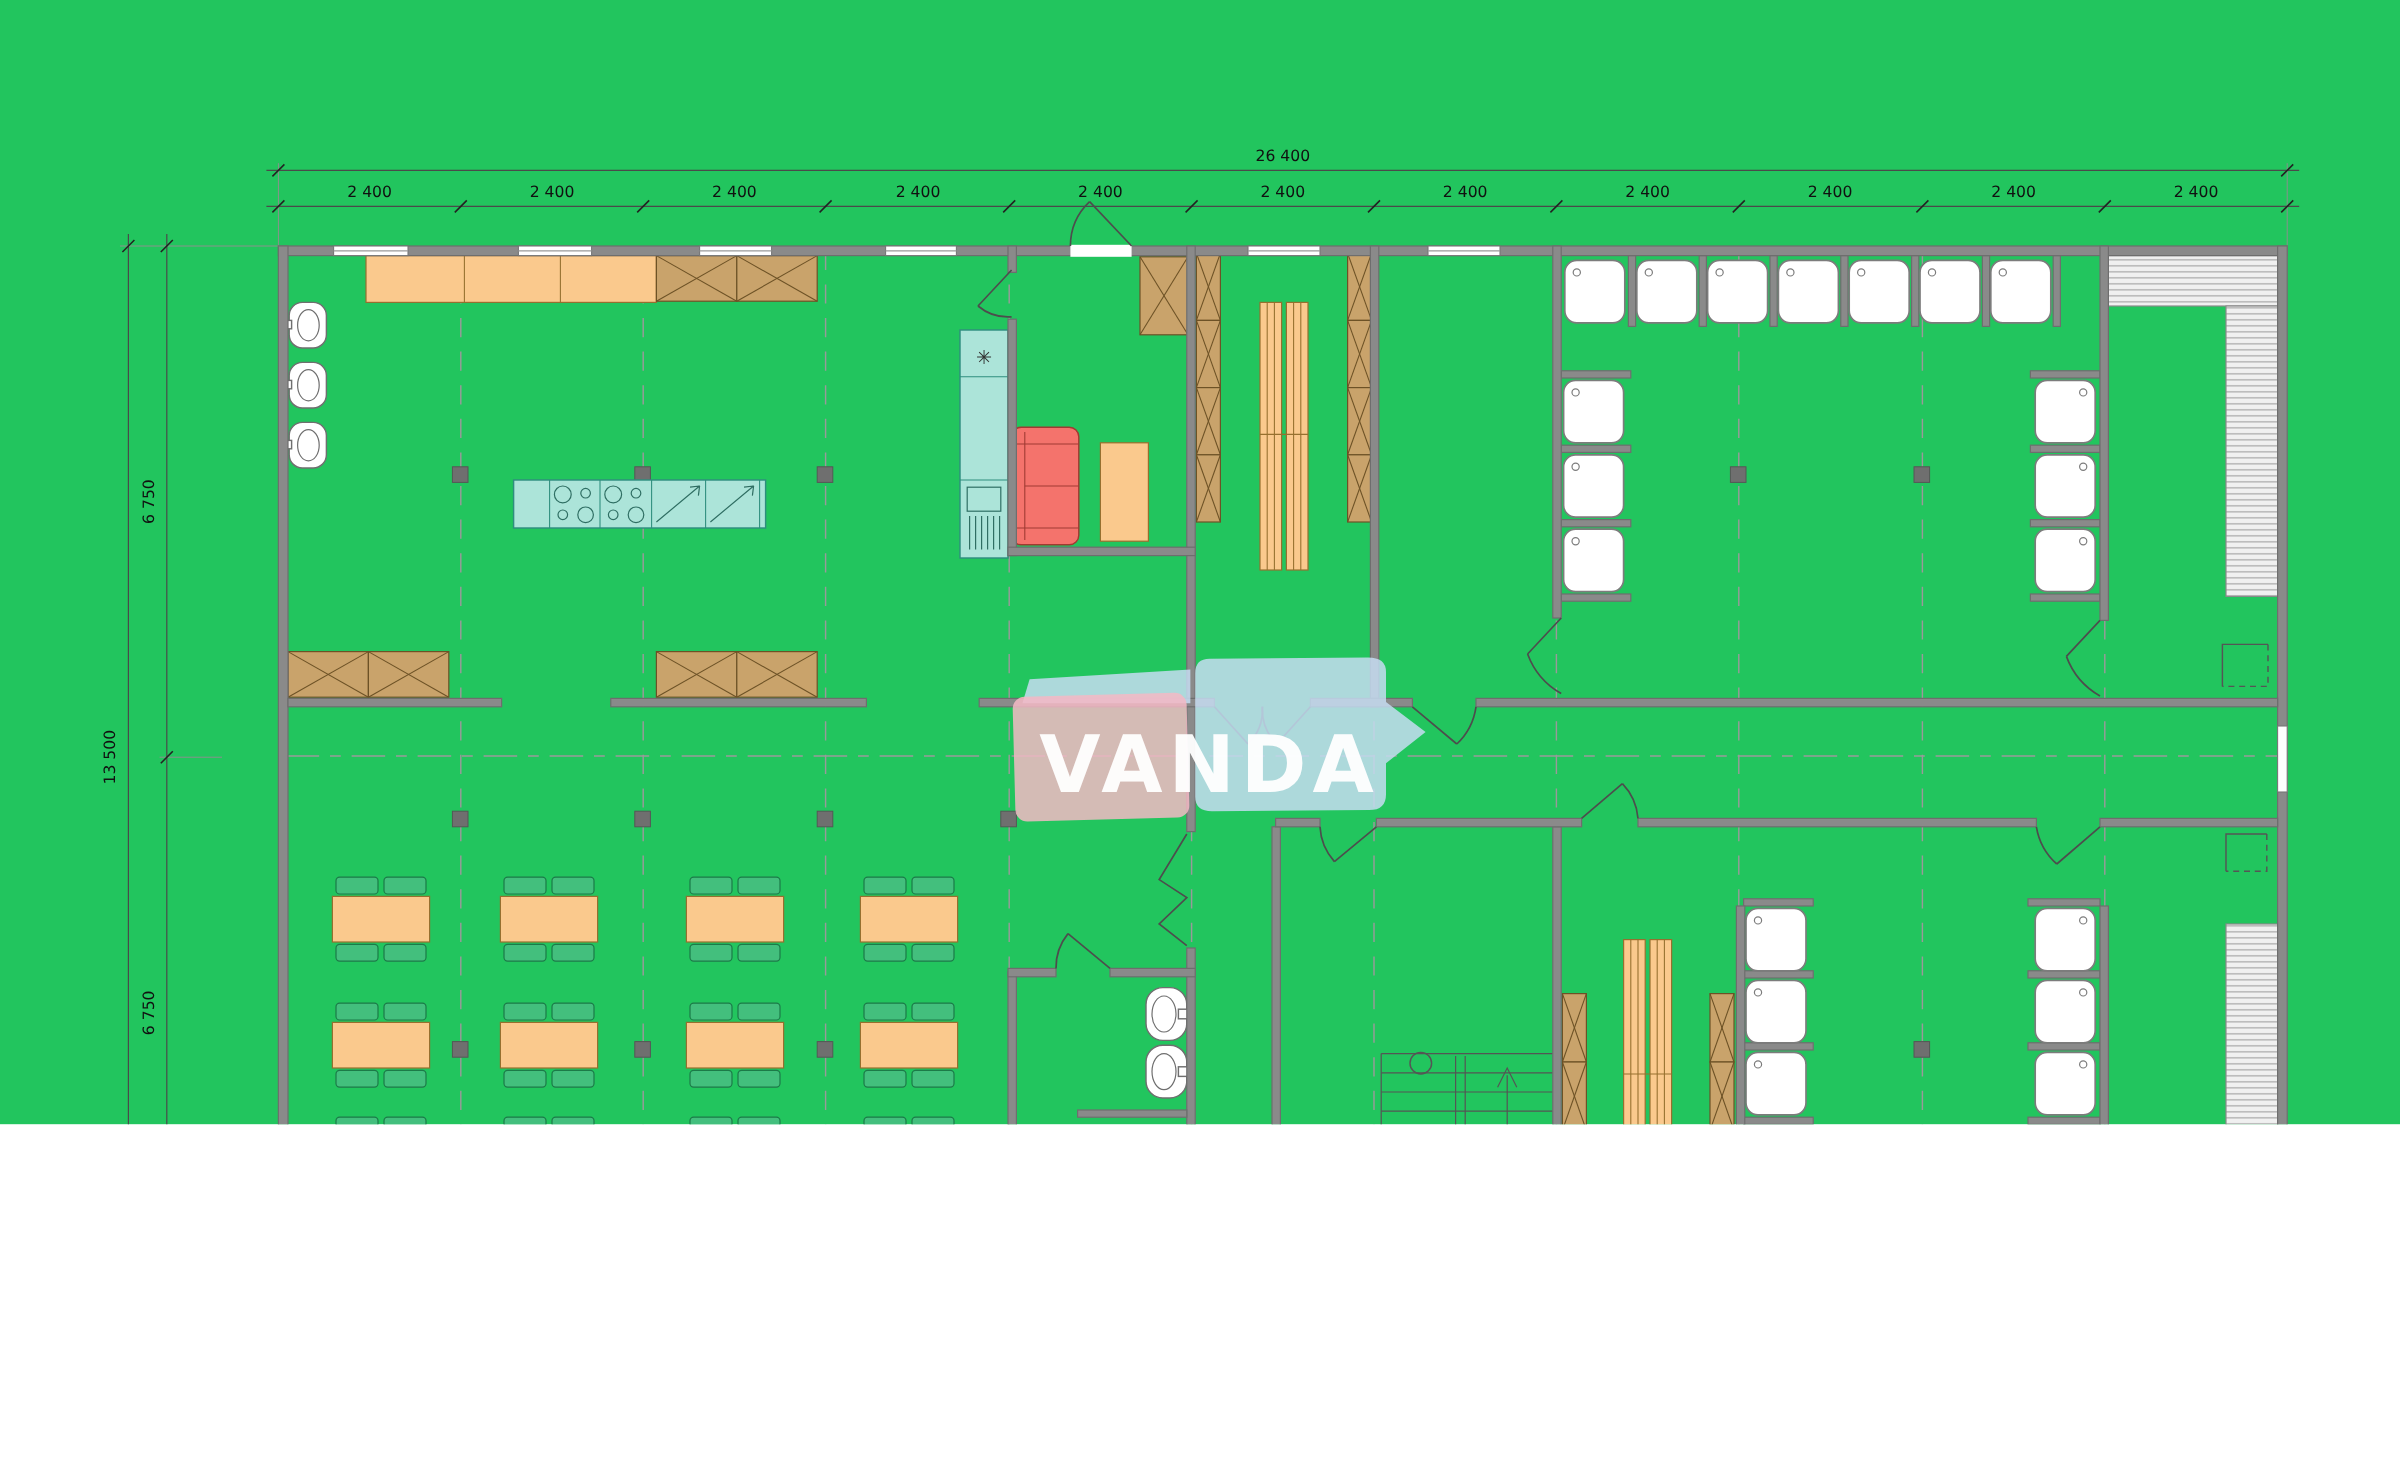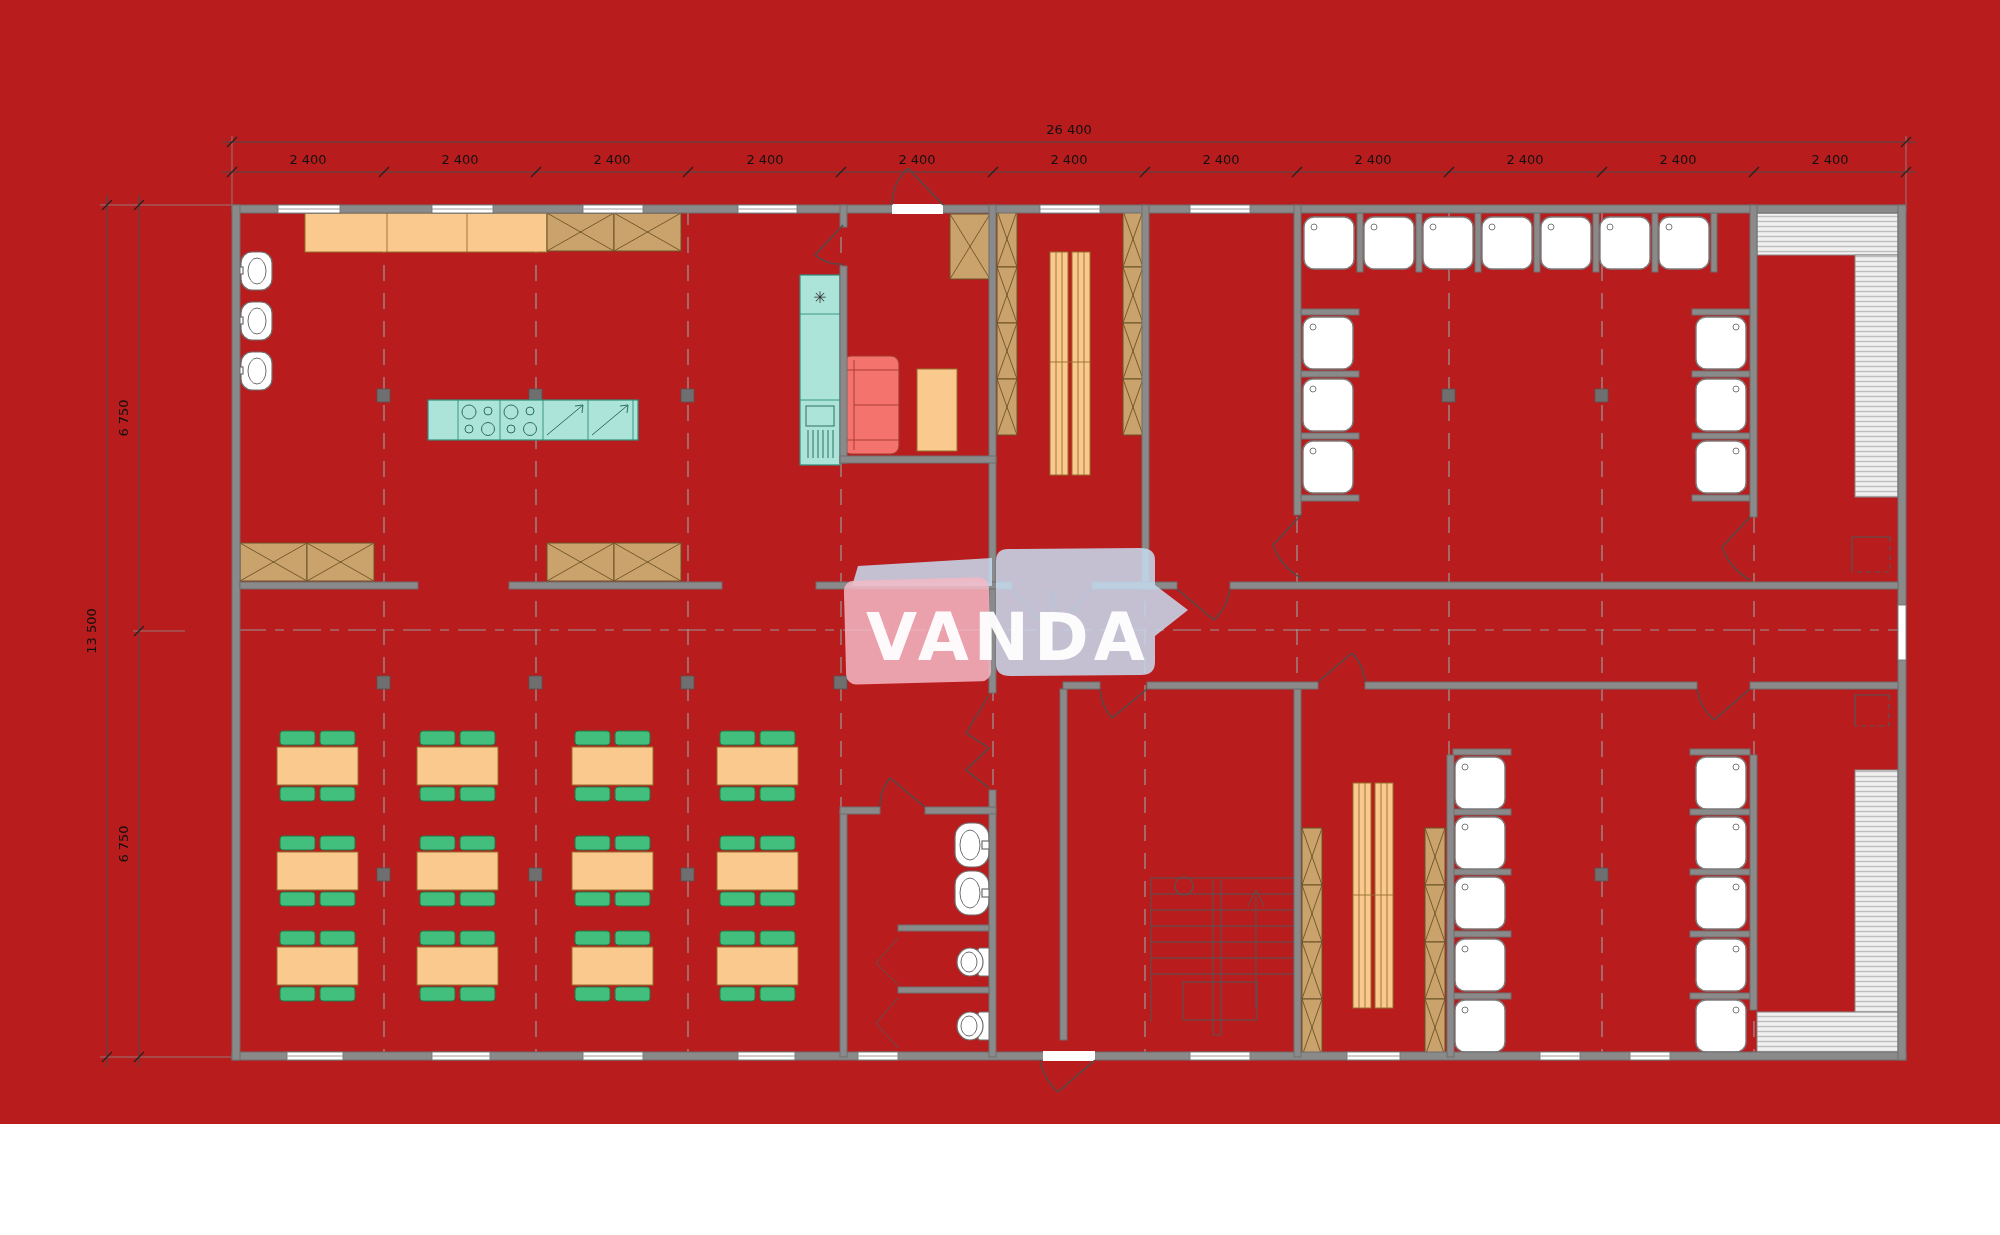--- a/index.html
+++ b/index.html
@@ -1,16 +1,16 @@
 <!DOCTYPE html>
 <html><head>
 <meta charset="utf-8">
 <style>
   html,body{margin:0;padding:0;background:#fff;}
-  .stage{position:relative;width:2000px;height:1124px;background:#b91c1c;overflow:hidden;
+  .stage{position:relative;width:2000px;height:937px;background:#22c55e;overflow:hidden;
          font-family:"DejaVu Sans",sans-serif;}
   svg{display:block}
   .wall{fill:#8a8a8a;stroke:#6e6e6e;stroke-width:1}
   .win{fill:#ffffff;stroke:#767676;stroke-width:.9}
   .door{fill:none;stroke:#4d4d4d;stroke-width:1.4}
   .dash{stroke:#9a9a9a;stroke-width:1.2;fill:none}
   .dim{stroke:#4a4a4a;stroke-width:1;fill:none}
   .ext{stroke:#8f8f8f;stroke-width:.8;fill:none}
   .tick{stroke:#222;stroke-width:1.3}
   .dimtext{font-size:13px;fill:#111;font-family:"DejaVu Sans",sans-serif}

